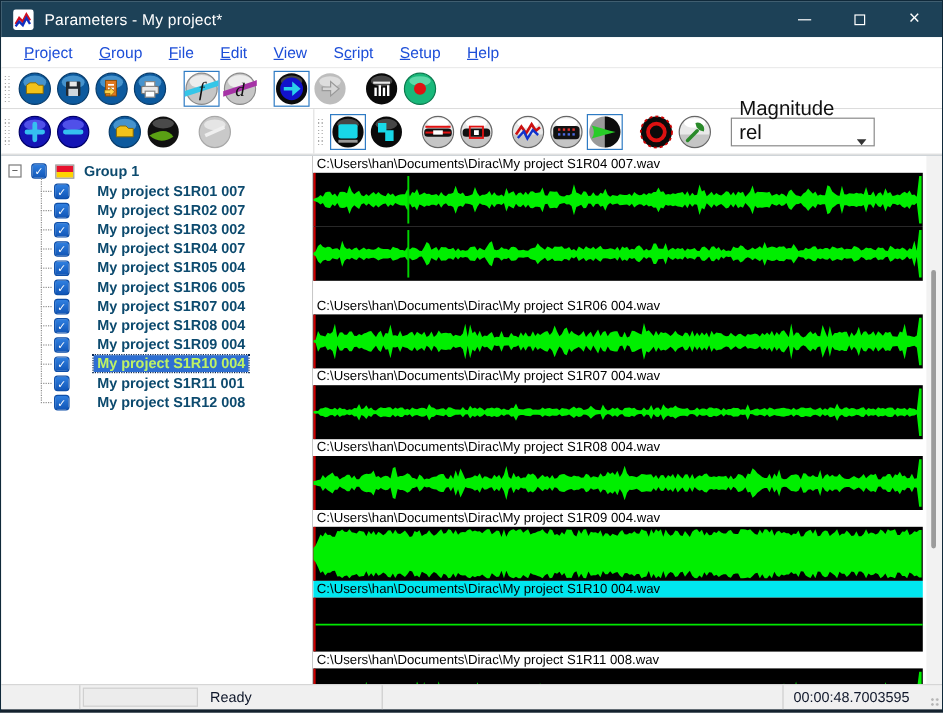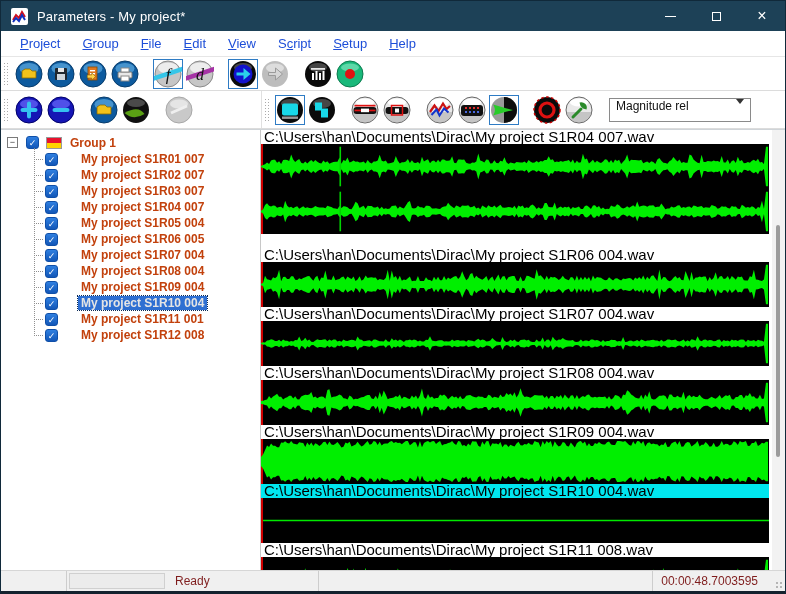--- a/index.html
+++ b/index.html
@@ -33,64 +33,64 @@
           background-image:repeating-linear-gradient(#aaa 0 1px, transparent 1px 3px),
                            repeating-linear-gradient(#aaa 0 1px, transparent 1px 3px);
           background-size:1px 100%,1px 100%; background-position:0 0,3px 0; background-repeat:repeat-y; }
   .tb-icons { display:flex; align-items:center; }
   .tb-btn { width:30px; height:30px; display:flex; align-items:center; justify-content:center;
             margin:0 1px; border:1px solid transparent; cursor:default; }
   .tb-btn.active { border:1px solid #2e7bc4; }
   .tb-btn.gap { margin-left:12px; }
   .tb2-left { width:260px; display:flex; align-items:center; height:100%; }
   .tb2-right { flex:1; display:flex; align-items:center; height:100%; border-left:1px solid #e0e0e0; }
-  .combo { width:142px; height:24px; background:#fff; border:1px solid #8a8a8a; margin-left:14px;
-           display:flex; align-items:flex-start; font-size:12px; color:#111; padding-left:6px; cursor:default; }
+  .combo { width:120px; height:24px; background:#fff; border:1px solid #8a8a8a; margin-left:14px;
+           display:flex; align-items:flex-end; font-size:17px; color:#111; padding-left:6px; cursor:default; }
   .combo-arrow { margin-left:auto; margin-right:6px; width:0; height:0;
                  border-left:4px solid transparent; border-right:4px solid transparent;
                  border-top:5px solid #333; }
 
   
   .main { flex:1; display:flex; overflow:hidden; border-top:1px solid #cfd4d8; }
   .tree-panel { width:260px; background:#fff; border-right:1px solid #c8c8c8; padding-top:4px;
                 position:relative; overflow:hidden; }
   .tree-root-row { display:flex; align-items:center; height:17px; padding-left:6px; }
   .expander { width:11px; height:11px; border:1px solid #7a7a7a; background:#fff; font-size:9px;
               line-height:9px; text-align:center; color:#333; margin-right:8px; }
   .checkbox { width:13px; height:13px; background:linear-gradient(#2f7fe0,#1257b8); border:1px solid #0f4fa8;
               border-radius:3px; color:#fff; font-size:9px; line-height:12px; text-align:center; }
   .tree-root-row .checkbox { margin-right:7px; }
   .flag { width:16px; height:12px; border:1px solid #999; margin-right:8px;
           background:linear-gradient(#e8112d 0 50%, #ffd400 50% 100%); }
-  .tree-label { font-size:12px; font-weight:bold; color:#c2410c; white-space:nowrap; }
+  .tree-label { font-size:12px; font-weight:bold; color:#0c4a6e; white-space:nowrap; }
   .tree-items { position:relative; }
   .tree-items::before { content:''; position:absolute; left:33px; top:-3px; bottom:9px;
                         border-left:1px dotted #909090; }
   .tree-item { height:16px; display:flex; align-items:center; padding-left:44px; position:relative; }
   .tree-item::before { content:''; position:absolute; left:33px; top:8px; width:9px;
                        border-top:1px dotted #909090; }
   .tree-item .tree-label { margin-left:20px; font-weight:bold; padding:0 3px; }
-  .tree-item.selected .tree-label { background:#2e6fd2; color:#e5e5e5; outline:1px dotted #0a2a55; }
+  .tree-item.selected .tree-label { background:#2e6fd2; color:#bef264; outline:1px dotted #0a2a55; }
 
   
   .wave-panel { flex:1; position:relative; background:#fff; overflow:hidden; }
   .wave-rows { position:absolute; left:0; top:0; right:16px; }
   .wave-row { height:59px; }
-  .wave-label { height:14px; line-height:14px; font-size:15px; color:#000; background:#fff;
+  .wave-label { height:14px; line-height:14px; font-size:11px; color:#000; background:#fff;
                 padding-left:3px; white-space:nowrap; overflow:hidden; }
   .wave-label.selected { background:#00e6ef; }
   .wave-box { height:45px; background:#000; position:relative; }
   .wave-box svg { display:block; }
   .scrollbar { position:absolute; right:0; top:0; bottom:0; width:13px; background:#f2f2f2; }
   .scroll-thumb { position:absolute; left:4px; width:4px; top:95px; height:232px;
                   background:#9c9c9c; border-radius:2px; }
 
   
   .statusbar { height:21px; flex:0 0 21px; background:#f0f0f0; border-top:1px solid #d6d6d6;
-               display:flex; align-items:stretch; font-size:12px; color:#7f1d1d; position:relative; }
+               display:flex; align-items:stretch; font-size:12px; color:#0f172a; position:relative; }
   .seg { border-right:1px solid #cdcdcd; display:flex; align-items:center; }
   .seg1 { width:66px; }
   .seg2 { width:96px; margin:2px 2px; background:#ececec; border:1px solid #d0d0d0; }
   .seg3 { width:152px; padding-left:8px; }
   .seg4 { flex:1; }
   .seg-time { width:132px; border-right:none; justify-content:flex-end; padding-right:27px; }
   .grip-corner { position:absolute; right:2px; bottom:2px; width:8px; height:8px;
      background-image:radial-gradient(#b5b5b5 1px, transparent 1.2px); background-size:4px 4px; }
 </style>
 </head>
@@ -371,21 +371,21 @@
           <div class="tree-item">
             <span class="checkbox">✓</span>
             <span class="tree-label">My project S1R01 007</span>
           </div>
           <div class="tree-item">
             <span class="checkbox">✓</span>
             <span class="tree-label">My project S1R02 007</span>
           </div>
           <div class="tree-item">
             <span class="checkbox">✓</span>
-            <span class="tree-label">My project S1R03 007</span>
+            <span class="tree-label">My project S1R03 002</span>
           </div>
           <div class="tree-item">
             <span class="checkbox">✓</span>
             <span class="tree-label">My project S1R04 007</span>
           </div>
           <div class="tree-item">
             <span class="checkbox">✓</span>
             <span class="tree-label">My project S1R05 004</span>
           </div>
           <div class="tree-item">

